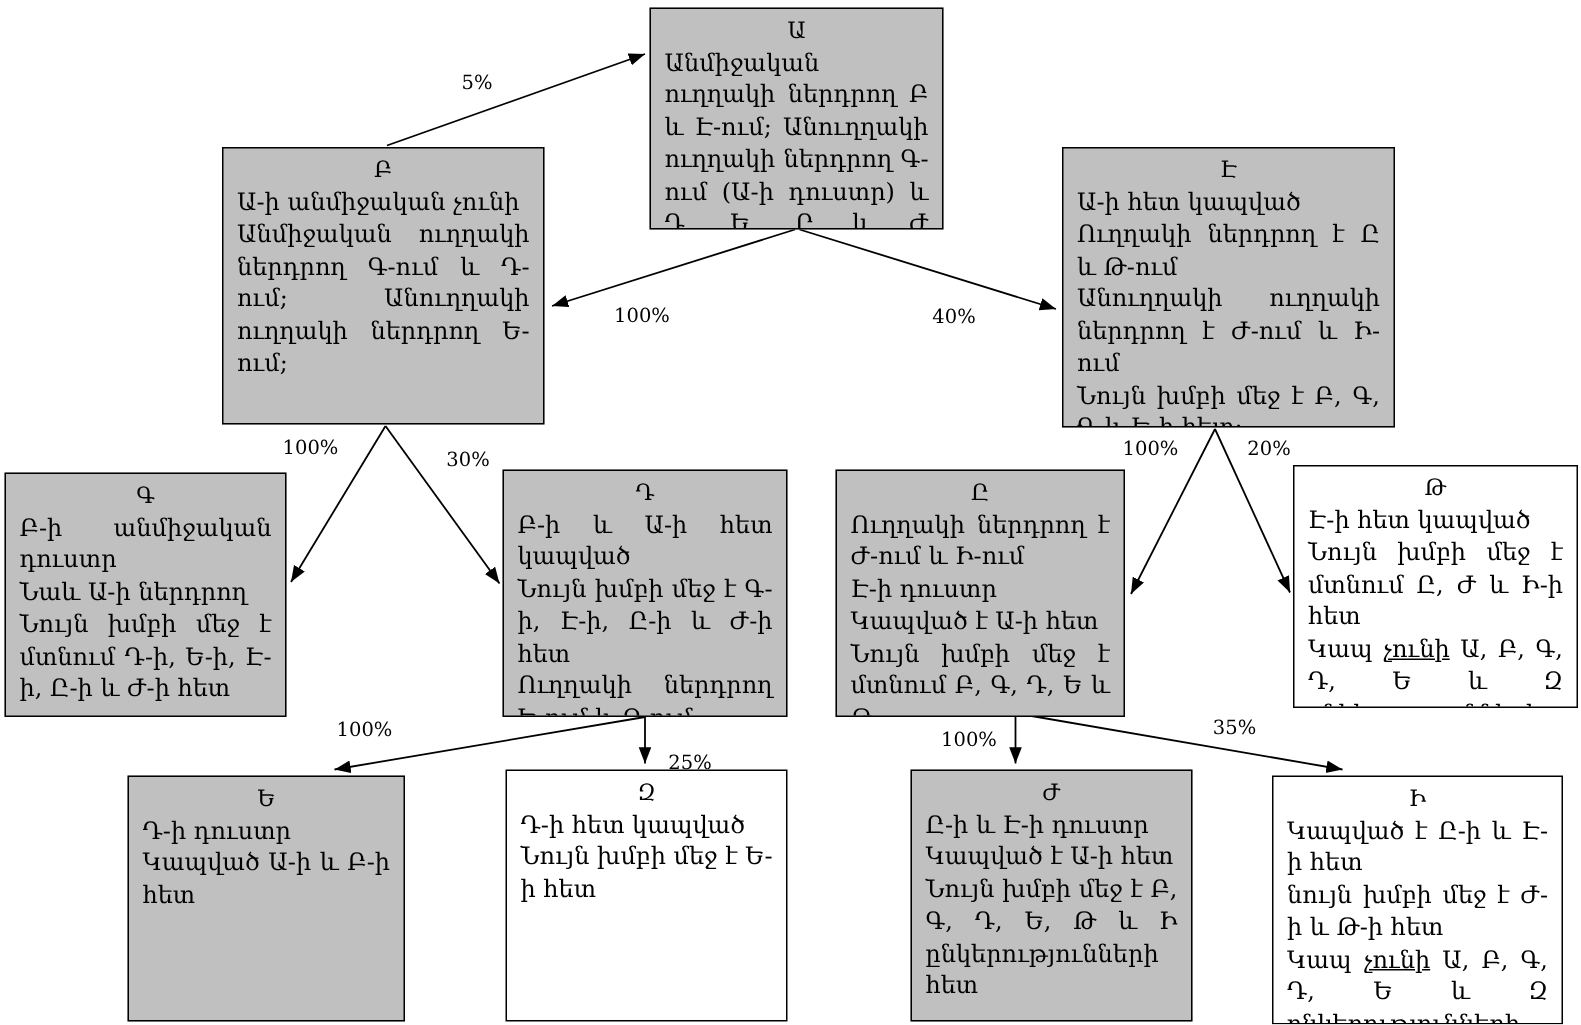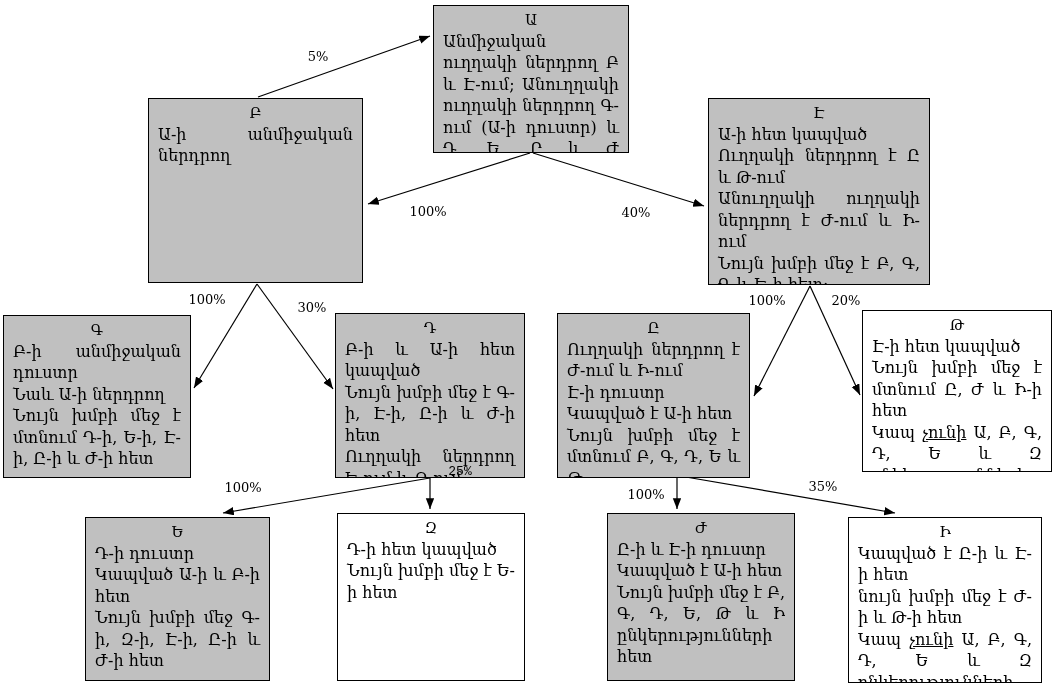--- a/index.html
+++ b/index.html
@@ -69,21 +69,22 @@
     </svg>
 <div class="box gray" style="left: 433px; top: 5px; width: 196px; height: 148px;">
       <div class="box-title">Ա</div>
       <div class="box-body">
         <div class="para"><span>Անմիջական ուղղակի ներդրող Բ և Է-ում; Անուղղակի ուղղակի ներդրող Գ-ում (Ա-ի դուստր) և Դ, Ե, Ը և Ժ (հանդիսանում են Ա-ի հետ կապված)</span></div>
       </div>
     </div>
     <div class="box gray" style="left: 148px; top: 98px; width: 215px; height: 185px;">
       <div class="box-title">Բ</div>
       <div class="box-body">
-        <div class="para"><span>Ա-ի անմիջական ներդրող</span></div>
+        <div class="para"><span>Ա-ի անմիջական չունի</span></div>
+        <div class="para"><span>Անմիջական ուղղակի ներդրող Գ-ում և Դ-ում; Անուղղակի ուղղակի ներդրող Ե-ում;</span></div>
       </div>
     </div>
     <div class="box gray" style="left: 708px; top: 98px; width: 222px; height: 187px;">
       <div class="box-title">Է</div>
       <div class="box-body">
         <div class="para"><span>Ա-ի հետ կապված</span></div>
         <div class="para"><span>Ուղղակի ներդրող է Ը և Թ-ում</span></div>
         <div class="para"><span>Անուղղակի ուղղակի ներդրող է Ժ-ում և Ի-ում</span></div>
         <div class="para"><span>Նույն խմբի մեջ է Բ, Գ, Դ և Ե-ի հետ:</span></div>
       </div>
@@ -119,21 +120,20 @@
         <div class="para"><span>Է-ի հետ կապված</span></div>
         <div class="para"><span>Նույն խմբի մեջ է մտնում Ը, Ժ և Ի-ի հետ</span></div>
         <div class="para"><span>Կապ </span><span class="u">չունի</span><span> Ա, Բ, Գ, Դ, Ե և Զ ընկերությունների հետ</span></div>
       </div>
     </div>
     <div class="box gray" style="left: 85px; top: 517px; width: 185px; height: 164px;">
       <div class="box-title">Ե</div>
       <div class="box-body">
         <div class="para"><span>Դ-ի դուստր</span></div>
         <div class="para"><span>Կապված Ա-ի և Բ-ի հետ</span></div>
-        <div class="para"><span>Նույն խմբի մեջ Գ-ի, Զ-ի, Է-ի, Ը-ի և Ժ-ի հետ</span></div>
       </div>
     </div>
     <div class="box white" style="left: 337px; top: 513px; width: 188px; height: 168px;">
       <div class="box-title">Զ</div>
       <div class="box-body">
         <div class="para"><span>Դ-ի հետ կապված</span></div>
         <div class="para"><span>Նույն խմբի մեջ է Ե-ի հետ</span></div>
       </div>
     </div>
     <div class="box gray" style="left: 607px; top: 513px; width: 188px; height: 168px;">
@@ -153,16 +153,16 @@
       </div>
     </div>
     <div class="edge-label" style="left: 318px; top: 56px;">5%</div>
     <div class="edge-label" style="left: 428px; top: 211px;">100%</div>
     <div class="edge-label" style="left: 636px; top: 212px;">40%</div>
     <div class="edge-label" style="left: 207px; top: 299px;">100%</div>
     <div class="edge-label" style="left: 312px; top: 307px;">30%</div>
     <div class="edge-label" style="left: 767px; top: 300px;">100%</div>
     <div class="edge-label" style="left: 846px; top: 300px;">20%</div>
     <div class="edge-label" style="left: 243px; top: 487px;">100%</div>
-    <div class="edge-label" style="left: 460px; top: 471px; font-family: Liberation Mono, monospace;">25%</div>
+    <div class="edge-label" style="left: 460px; top: 509px;">25%</div>
     <div class="edge-label" style="left: 646px; top: 494px;">100%</div>
     <div class="edge-label" style="left: 823px; top: 486px;">35%</div>
   </div>
 
 </body></html>

